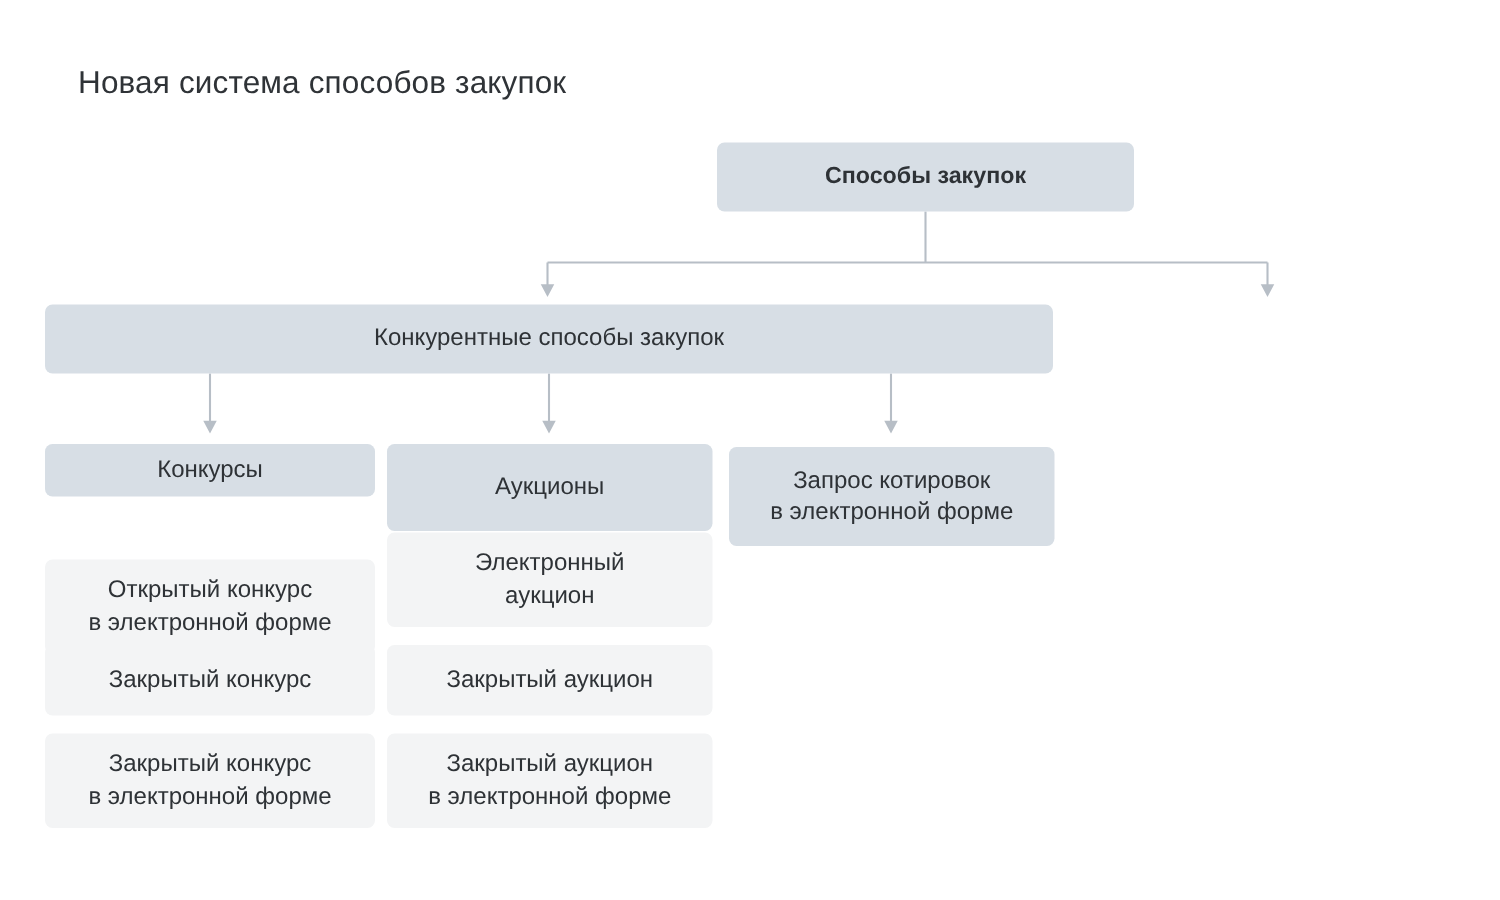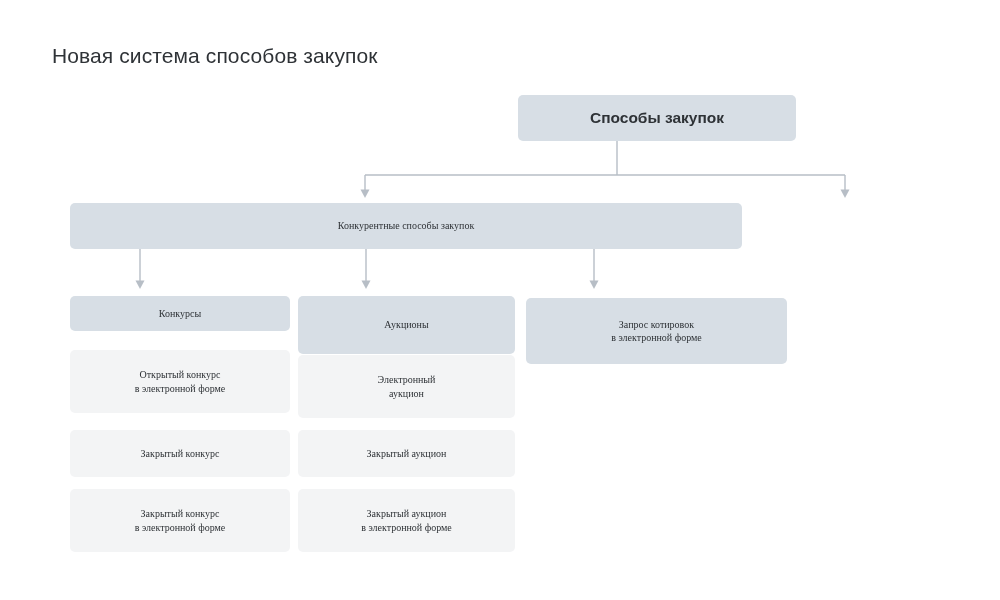--- a/index.html
+++ b/index.html
@@ -33,32 +33,31 @@
   .node {
     position: absolute;
     box-sizing: border-box;
     border-radius: 5px;
     display: flex;
     align-items: center;
     justify-content: center;
     text-align: center;
     line-height: 1.32;
     padding: 4px 8px;
-    margin-left: 40px;
   }
   .node-blue {
     background: #d7dee5;
   }
   .node-gray {
     background: #f3f4f5;
   }
   .node span {
     display: block;
   }
-  .f16 { font-size: 10px; font-family: Liberation Serif, serif; }
+  .f16 { font-size: 16px; }
   .bold { font-weight: 700; font-size: 15.5px; }
   svg#connectors {
     position: absolute;
     left: 0;
     top: 0;
     width: 1000px;
     height: 600px;
     pointer-events: none;
   }
   .conn-line {
@@ -107,28 +106,28 @@
 
 
   <div class="node node-blue" style="left:30px; top:296px; width:220px; height:35px;">
     <span class="f16">Конкурсы</span>
   </div>
 
   <div class="node node-blue" style="left:258px; top:296px; width:217px; height:58px;">
     <span class="f16">Аукционы</span>
   </div>
 
-  <div class="node node-blue" style="left:486px; top:298px; width:261px; height:66px;">
+  <div class="node node-blue" style="left:486px; top:298px; width:217px; height:66px;">
     <span>
       <span class="f16">Запрос котировок</span>
       <span class="f16">в электронной форме</span>
     </span>
   </div>
 
-  <div class="node node-gray" style="left:30px; top:350px; width:220px; height:63px;">
+  <div class="node node-gray" style="left:30px; top:373px; width:220px; height:63px;">
     <span>
       <span class="f16">Открытый конкурс</span>
       <span class="f16">в электронной форме</span>
     </span>
   </div>
 
   <div class="node node-gray" style="left:30px; top:430px; width:220px; height:47px;">
     <span class="f16">Закрытый конкурс</span>
   </div>
 

